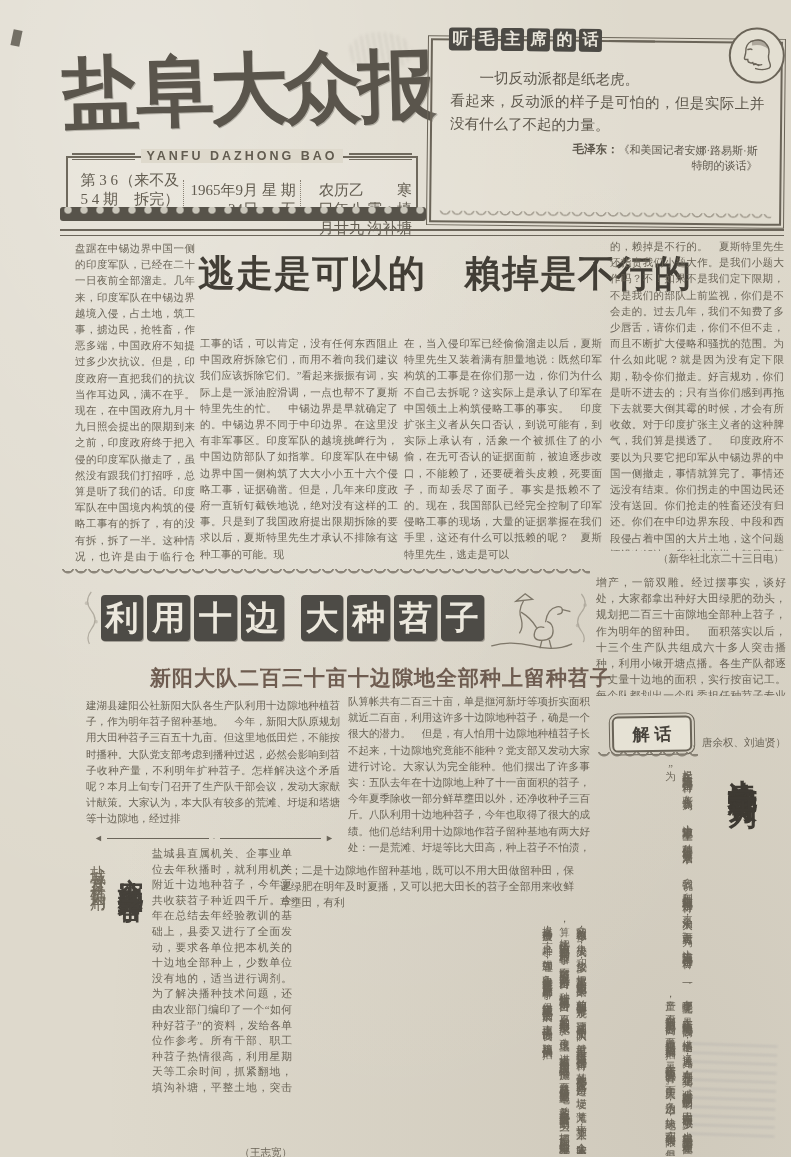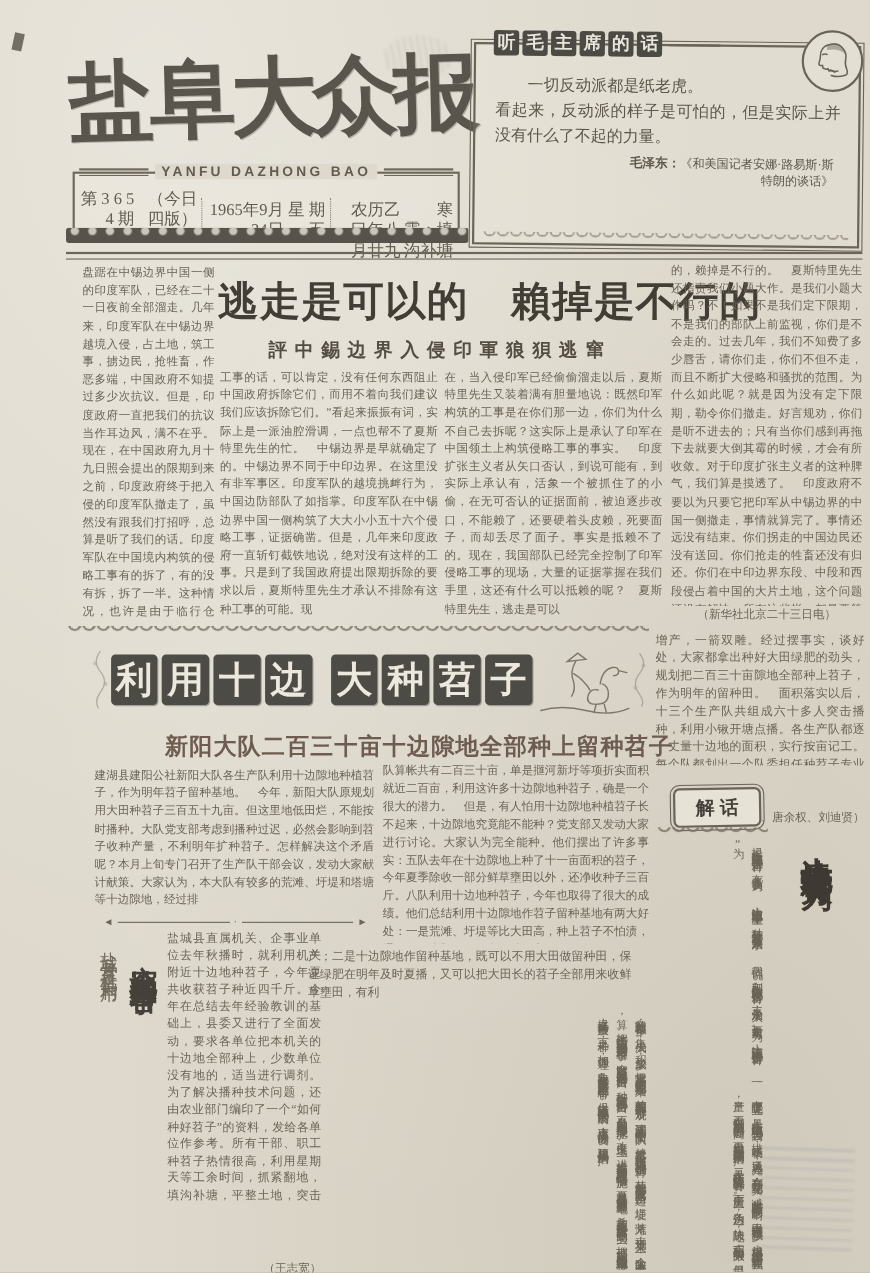--- a/index.html
+++ b/index.html
@@ -125,21 +125,21 @@
 
   <div class="abs mast-box">
     <div class="pinyin-row">
       <div class="rl"></div>
       <span class="px">YANFU DAZHONG BAO</span>
       <div class="rl"></div>
     </div>
     <div class="mast-grid">
       <div class="mast-cell">
         <span>第 3 6 5 4 期</span>
-        <span>（今日四版）</span>
+        <span>（来不及拆完）</span>
       </div>
       <div class="mast-cell">
         <span>1965年9月24日</span>
         <span>星 期 五</span>
       </div>
       <div class="mast-cell">
         <span>农历乙巳年八月廿九</span>
         <span>寒 露：填沟补塘</span>
       </div>
     </div>
@@ -177,27 +177,26 @@
     </div>
     <div class="q-squig"></div>
   </div>
 
   <div class="abs rule-top"></div>
 
   <div class="abs body-txt" style="left:75px;top:241px;width:120px;height:324px;">盘踞在中锡边界中国一侧的印度军队，已经在二十一日夜前全部溜走。几年来，印度军队在中锡边界越境入侵，占土地，筑工事，掳边民，抢牲畜，作恶多端，中国政府不知提过多少次抗议。但是，印度政府一直把我们的抗议当作耳边风，满不在乎。现在，在中国政府九月十九日照会提出的限期到来之前，印度政府终于把入侵的印度军队撤走了，虽然没有跟我们打招呼，总算是听了我们的话。印度军队在中国境内构筑的侵略工事有的拆了，有的没有拆，拆了一半。这种情况，也许是由于临行仓促，来不及拆完，这本来也是情有可原。可是，夏斯特里先生死不要脸，他一面密令入侵印军偷偷撤走，一面还在印度议会发表欲盖弥彰的狡辩。他说：“如果在……中国领土有任何（印度）</div>
 
   <div class="abs l-head">
     <div class="headline">逃走是可以的　賴掉是不行的</div>
-    <div class="subhead">評中錫边界入侵印軍狼狽逃窜</div>
   </div>
 
   <div class="abs body-txt" style="left:200px;top:336px;width:198px;height:230px;">工事的话，可以肯定，没有任何东西阻止中国政府拆除它们，而用不着向我们建议我们应该拆除它们。”看起来振振有词，实际上是一派油腔滑调，一点也帮不了夏斯特里先生的忙。　中锡边界是早就确定了的。中锡边界不同于中印边界。在这里没有非军事区。印度军队的越境挑衅行为，中国边防部队了如指掌。印度军队在中锡边界中国一侧构筑了大大小小五十六个侵略工事，证据确凿。但是，几年来印度政府一直斩钉截铁地说，绝对没有这样的工事。只是到了我国政府提出限期拆除的要求以后，夏斯特里先生才承认不排除有这种工事的可能。现</div>
   <div class="abs body-txt" style="left:404px;top:336px;width:198px;height:230px;">在，当入侵印军已经偷偷溜走以后，夏斯特里先生又装着满有胆量地说：既然印军构筑的工事是在你们那一边，你们为什么不自己去拆呢？这实际上是承认了印军在中国领土上构筑侵略工事的事实。　印度扩张主义者从矢口否认，到说可能有，到实际上承认有，活象一个被抓住了的小偷，在无可否认的证据面前，被迫逐步改口，不能赖了，还要硬着头皮赖，死要面子，而却丢尽了面子。事实是抵赖不了的。现在，我国部队已经完全控制了印军侵略工事的现场，大量的证据掌握在我们手里，这还有什么可以抵赖的呢？　夏斯特里先生，逃走是可以</div>
   <div class="abs body-txt" style="left:610px;top:239px;width:174px;height:312px;">的，赖掉是不行的。　夏斯特里先生还指责我们小题大作。是我们小题大作吗？不！如果不是我们定下限期，不是我们的部队上前监视，你们是不会走的。过去几年，我们不知费了多少唇舌，请你们走，你们不但不走，而且不断扩大侵略和骚扰的范围。为什么如此呢？就是因为没有定下限期，勒令你们撤走。好言规劝，你们是听不进去的；只有当你们感到再拖下去就要大倒其霉的时候，才会有所收敛。对于印度扩张主义者的这种脾气，我们算是摸透了。　印度政府不要以为只要它把印军从中锡边界的中国一侧撤走，事情就算完了。事情还远没有结束。你们拐走的中国边民还没有送回。你们抢走的牲畜还没有归还。你们在中印边界东段、中段和西段侵占着中国的大片土地，这个问题还没有解决。所有这些帐，都是要算的。</div>
-  <div class="abs signoff" style="left:610px;top:552px;width:174px;text-align:center;">（新华社北京二十三日电）</div>
+  <div class="abs signoff" style="left:610px;top:552px;width:174px;">（新华社北京二十三日电）</div>
 
   <div class="abs wave" style="left:62px;top:569px;width:528px;"></div>
 
   <div class="abs banner">
     <svg class="vine" width="20" height="60" viewBox="0 0 20 60">
       <path d="M10 2 q -8 10 0 20 q 8 10 0 20 q -6 8 -2 16" fill="none" stroke="#8a8478" stroke-width="1.3"></path>
       <circle cx="5" cy="14" r="2" fill="#8a8478" opacity=".6"></circle>
         <circle cx="15" cy="34" r="2" fill="#8a8478" opacity=".6"></circle>
     </svg>
     <span class="b-chip">利</span>

